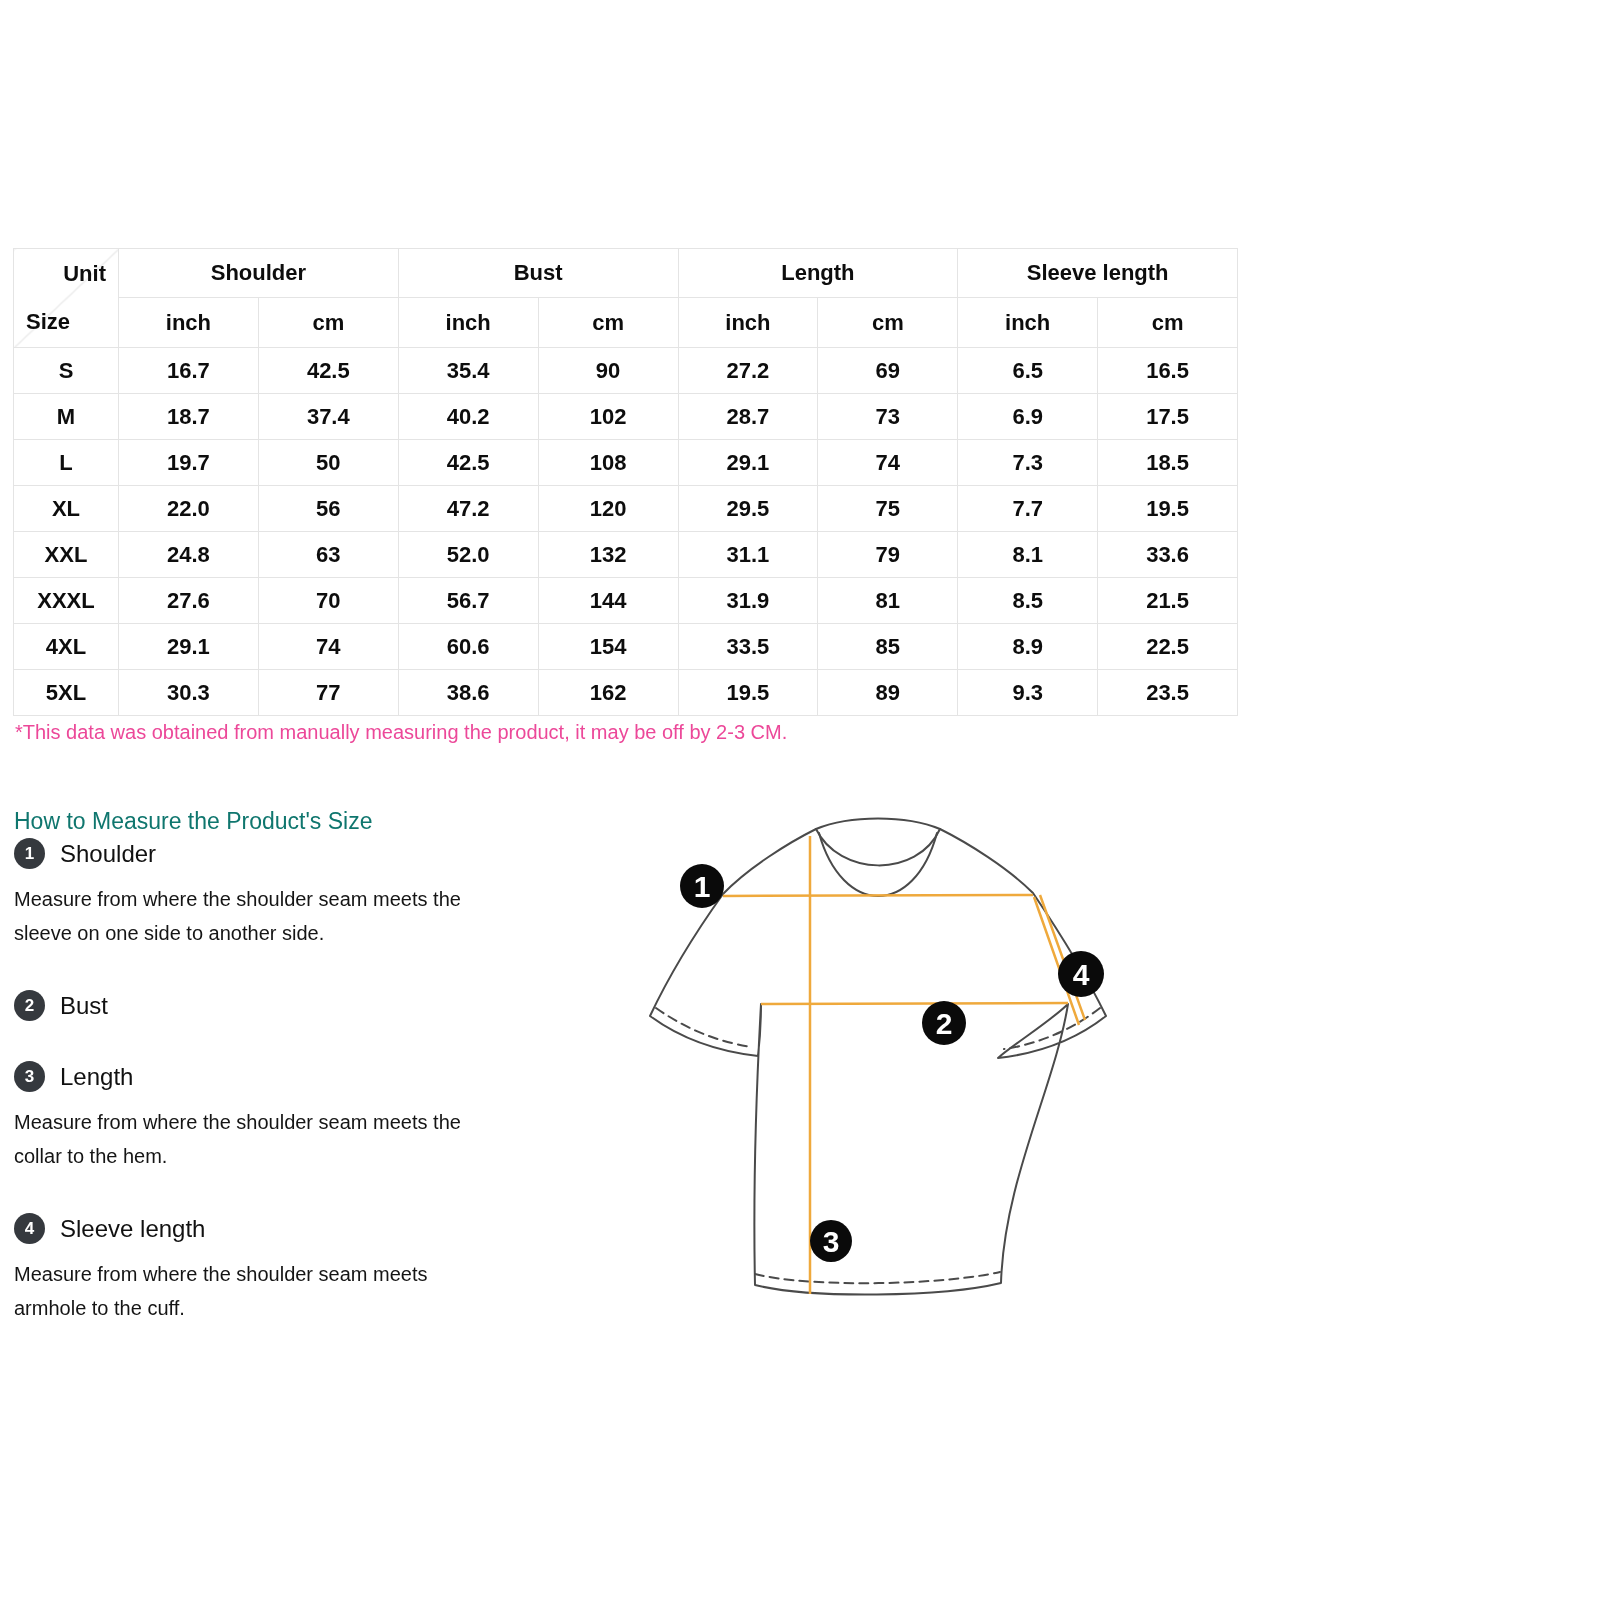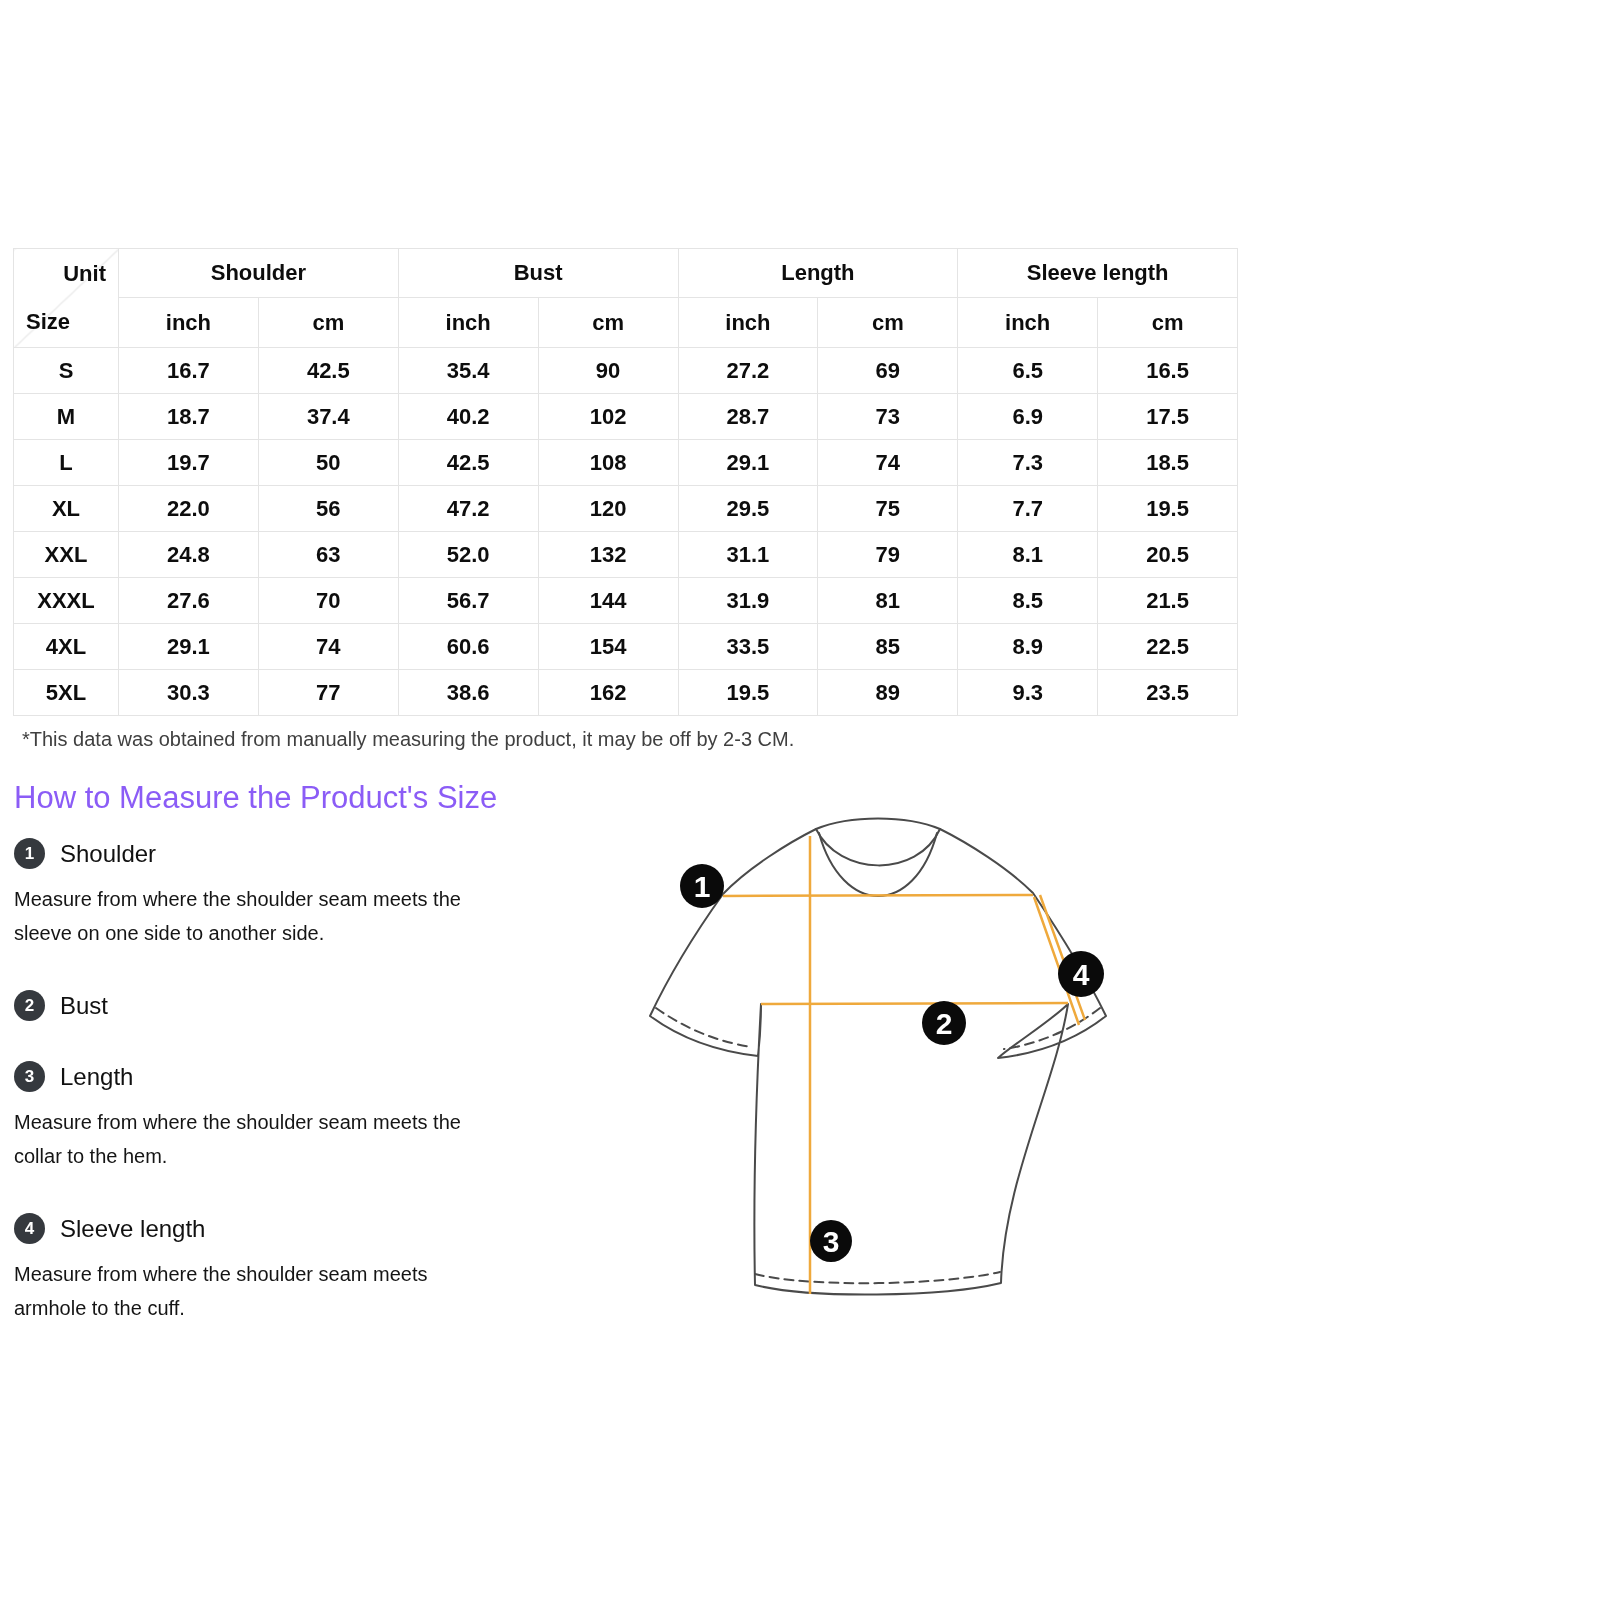--- a/index.html
+++ b/index.html
@@ -46,35 +46,35 @@
       #ececec calc(50% + 0.5px),
       rgba(0,0,0,0) calc(50% + 1px));
   }
   th.corner .corner-top    { position: absolute; top: 12px;   right: 12px; }
   th.corner .corner-bottom { position: absolute; bottom: 12px; left: 12px; }
 
   .footnote {
     position: absolute;
     left: 14px;
     top: 720px;
-    margin: 8px;
+    margin: 1px;
     font-size: 20px;
     font-weight: 400;
-    color: #404040;
+    color: #ec4899;
   }
 
   
   .guide-heading {
     position: absolute;
     left: 14px;
-    top: 780px;
+    top: 808px;
     margin: 0;
-    font-size: 31px;
+    font-size: 23px;
     font-weight: 400;
-    color: #8b5cf6;
+    color: #0f766e;
   }
   .guide-items {
     position: absolute;
     left: 14px;
     top: 838px;
     width: 560px;
   }
   .guide-item { margin-bottom: 40px; }
   .item-head {
     display: flex;
@@ -228,21 +228,21 @@
         </tr>
         <tr>
           <th>XXL</th>
           <td>24.8</td>
           <td>63</td>
           <td>52.0</td>
           <td>132</td>
           <td>31.1</td>
           <td>79</td>
           <td>8.1</td>
-          <td>20.5</td>
+          <td>33.6</td>
         </tr>
         <tr>
           <th>XXXL</th>
           <td>27.6</td>
           <td>70</td>
           <td>56.7</td>
           <td>144</td>
           <td>31.9</td>
           <td>81</td>
           <td>8.5</td>

